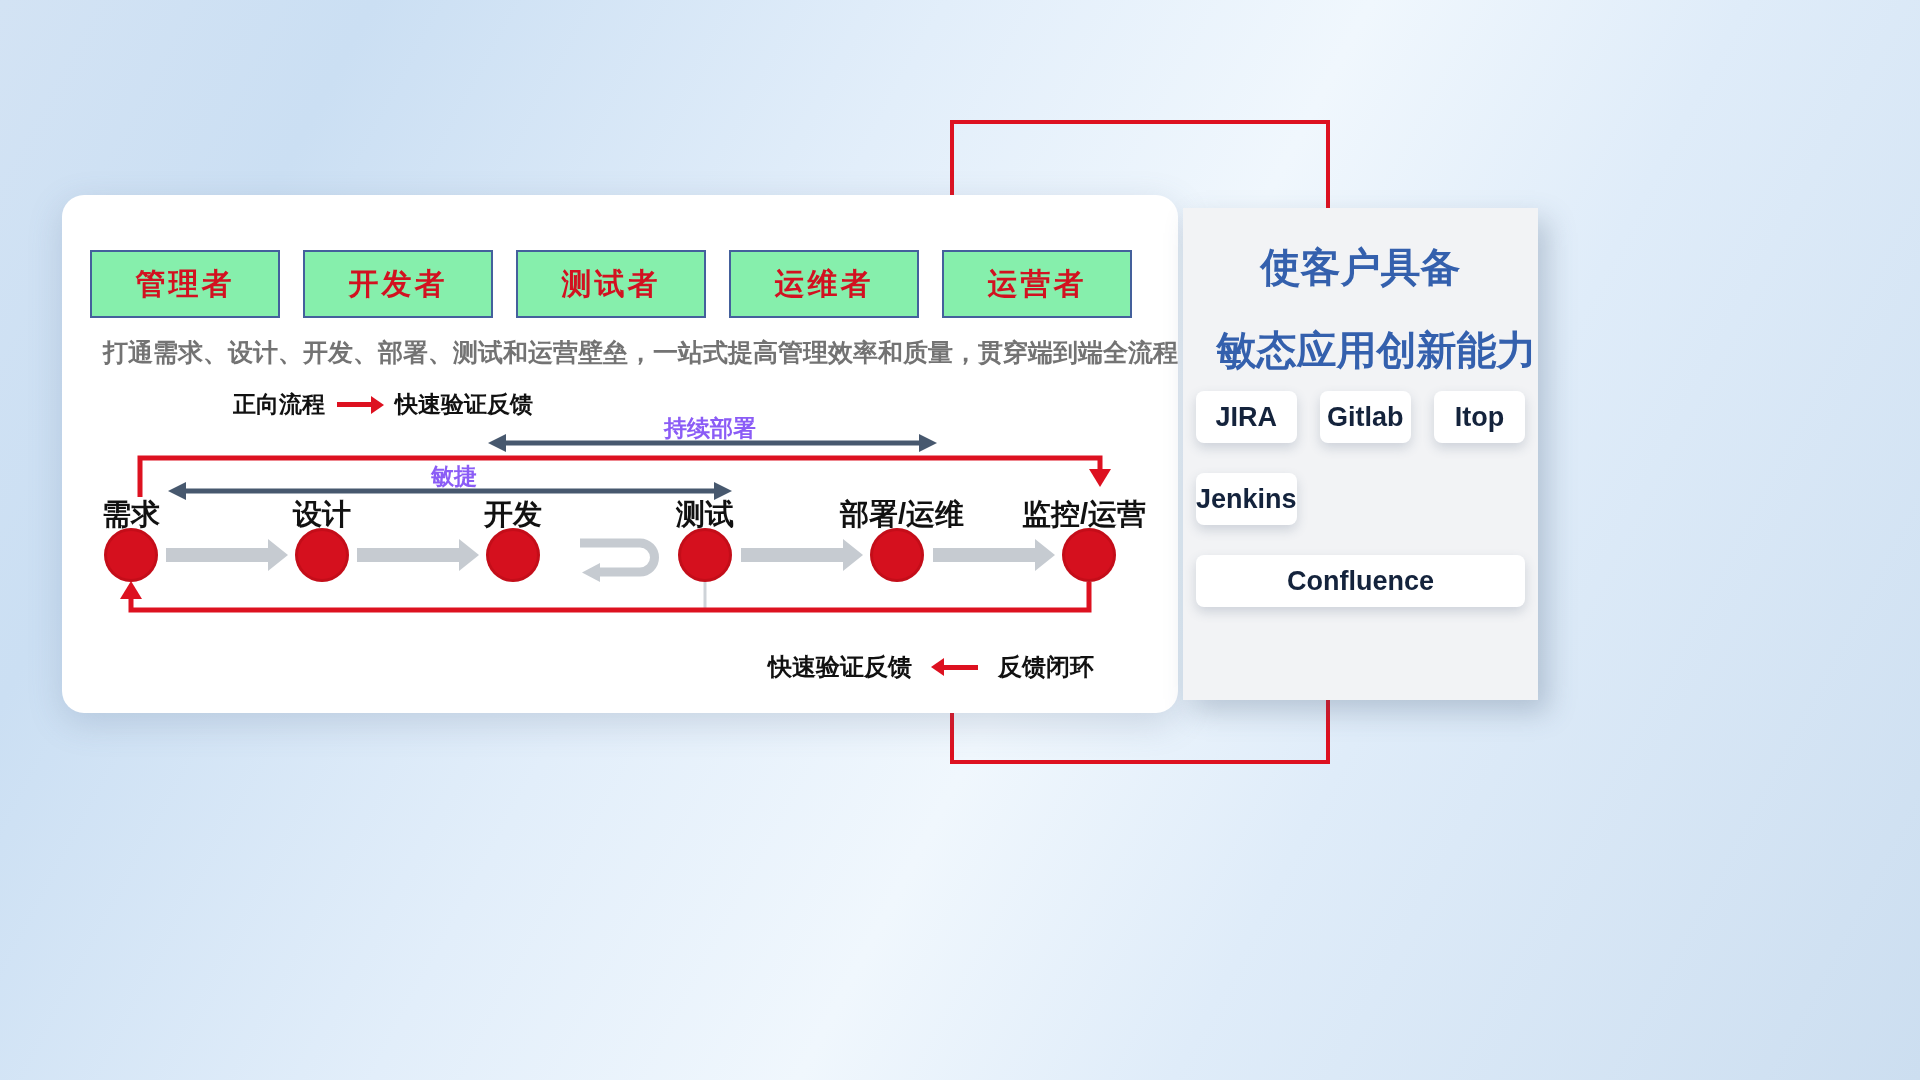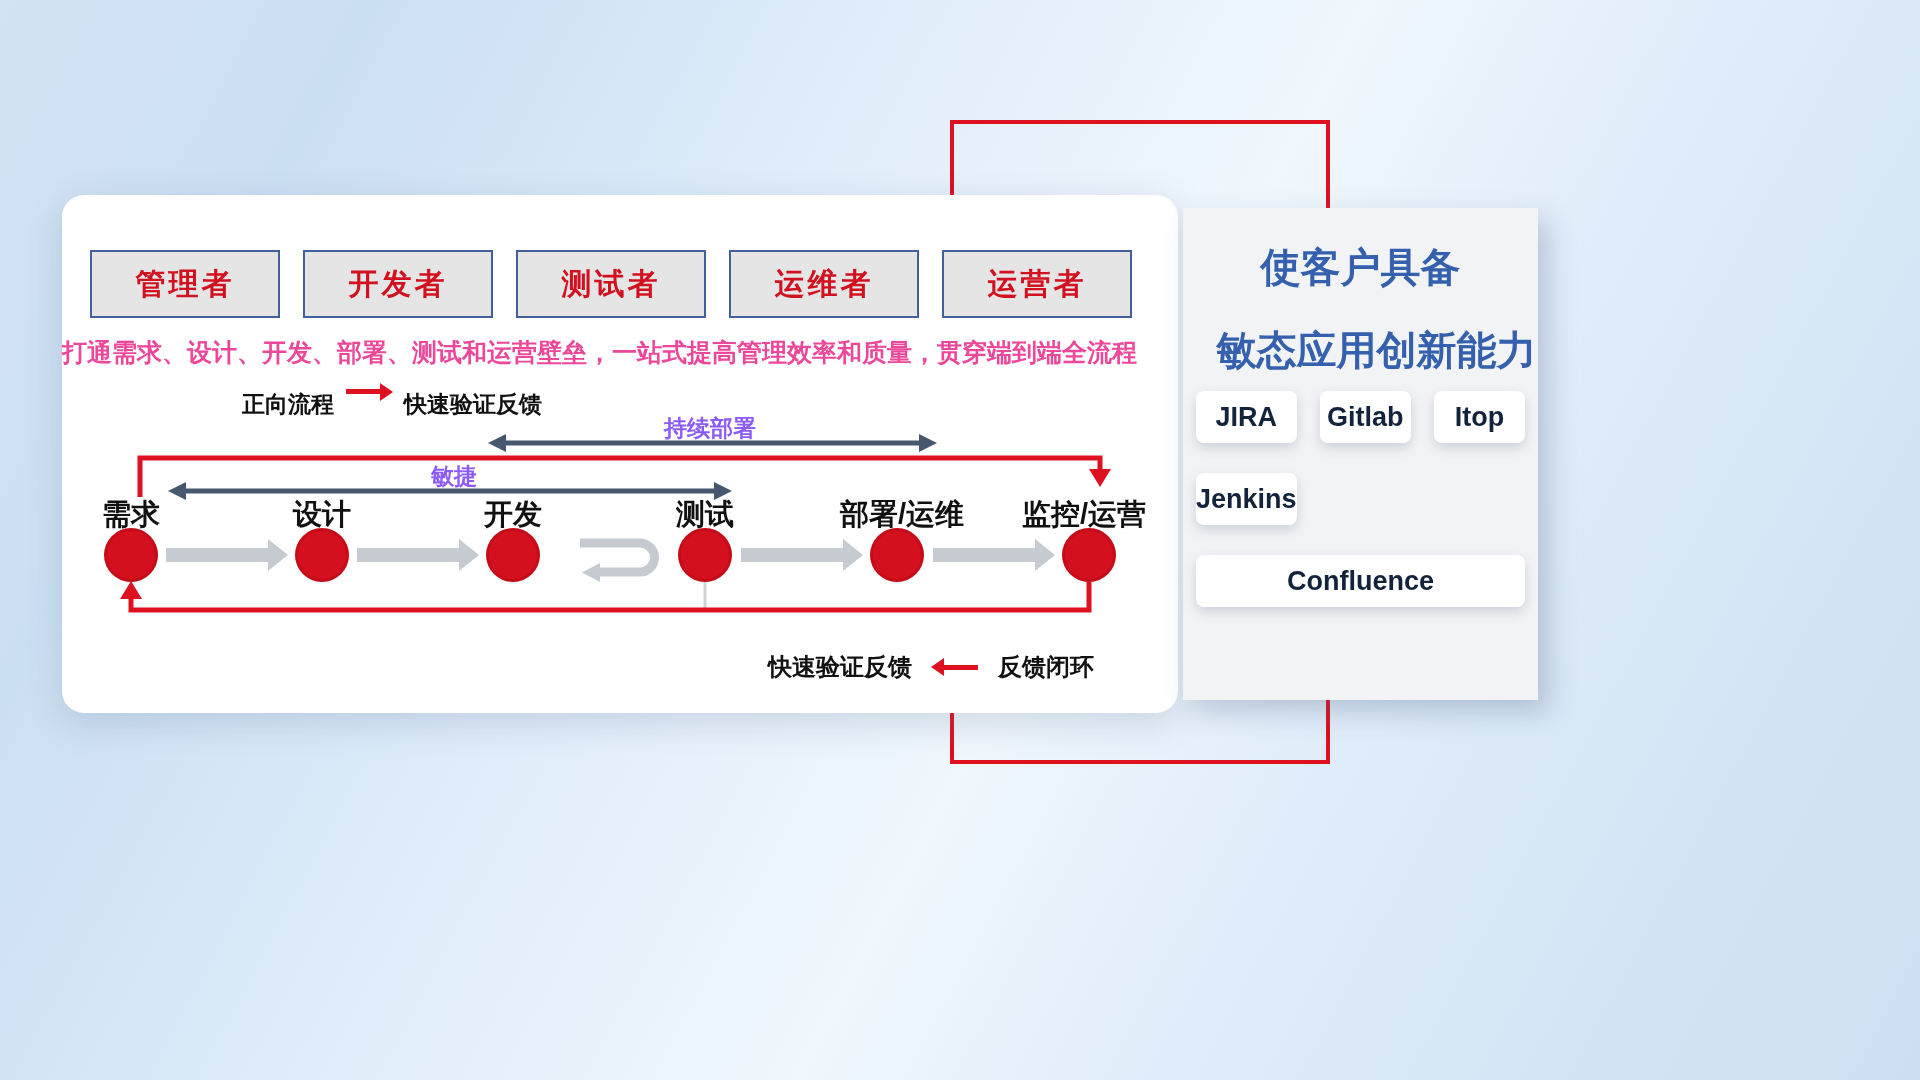--- a/index.html
+++ b/index.html
@@ -7,24 +7,24 @@
     position:relative; width:1920px; height:1080px; overflow:hidden;
     background: linear-gradient(118deg,#d3e3f4 0%,#cbdff3 15%,#e2eefa 38%,#f0f7fd 55%,#dfecf9 70%,#ccdef0 100%);
     font-family:"Liberation Sans","DejaVu Sans",sans-serif;
   }
   .red-frame { position:absolute; left:950px; top:120px; width:372px; height:636px; border:4px solid #dd1120; }
   .card {
     position:absolute; left:62px; top:195px; width:1116px; height:518px;
     background:#ffffff; border-radius:22px; box-shadow:0 10px 34px rgba(90,110,140,.22);
   }
   .roles { position:absolute; left:28px; top:55px; width:1042px; display:flex; gap:23px; }
-  .role-box { flex:1; height:64px; border:2px solid #44609c; background:#e5e5e5; display:flex; align-items:center; justify-content:center; }
+  .role-box { flex:1; height:64px; border:2px solid #44609c; background:#86efac; display:flex; align-items:center; justify-content:center; }
   .role-box span { color:#d21120; font-size:30px; font-weight:700; letter-spacing:3px; }
-  .desc { position:absolute; left:0; top:141px; width:100%; margin:0; text-align:left; font-size:25px; font-weight:700; color:#ec4899; white-space:nowrap; }
-  .legend-forward { position:absolute; left:171px; top:194px; display:flex; gap:12px; font-size:23px; font-weight:700; color:#111;margin-left:9px; }
+  .desc { position:absolute; left:0; top:141px; width:100%; margin:0; text-align:right; font-size:25px; font-weight:700; color:#737373; white-space:nowrap; }
+  .legend-forward { position:absolute; left:171px; top:194px; display:flex; align-items:center; gap:12px; font-size:23px; font-weight:700; color:#111; }
   .legend-feedback { position:absolute; left:706px; top:456px; display:flex; align-items:center; gap:20px; font-size:24px; font-weight:700; color:#111; }
   .arrow-right-red { position:relative; width:34px; height:5px; background:#dd1120; margin-right:12px; }
   .arrow-right-red::after { content:""; position:absolute; left:100%; top:50%; transform:translateY(-50%);
     border-left:13px solid #dd1120; border-top:9px solid transparent; border-bottom:9px solid transparent; }
   .arrow-left-red { position:relative; width:34px; height:5px; background:#dd1120; margin-left:12px; }
   .arrow-left-red::before { content:""; position:absolute; right:100%; top:50%; transform:translateY(-50%);
     border-right:13px solid #dd1120; border-top:9px solid transparent; border-bottom:9px solid transparent; }
   .flow-svg { position:absolute; left:0; top:0; width:1116px; height:518px; }
   .node { position:absolute; top:333px; width:54px; height:54px; border-radius:50%; background:#d5101e;
     box-shadow: inset 0 0 0 3px rgba(120,0,8,.18); }

